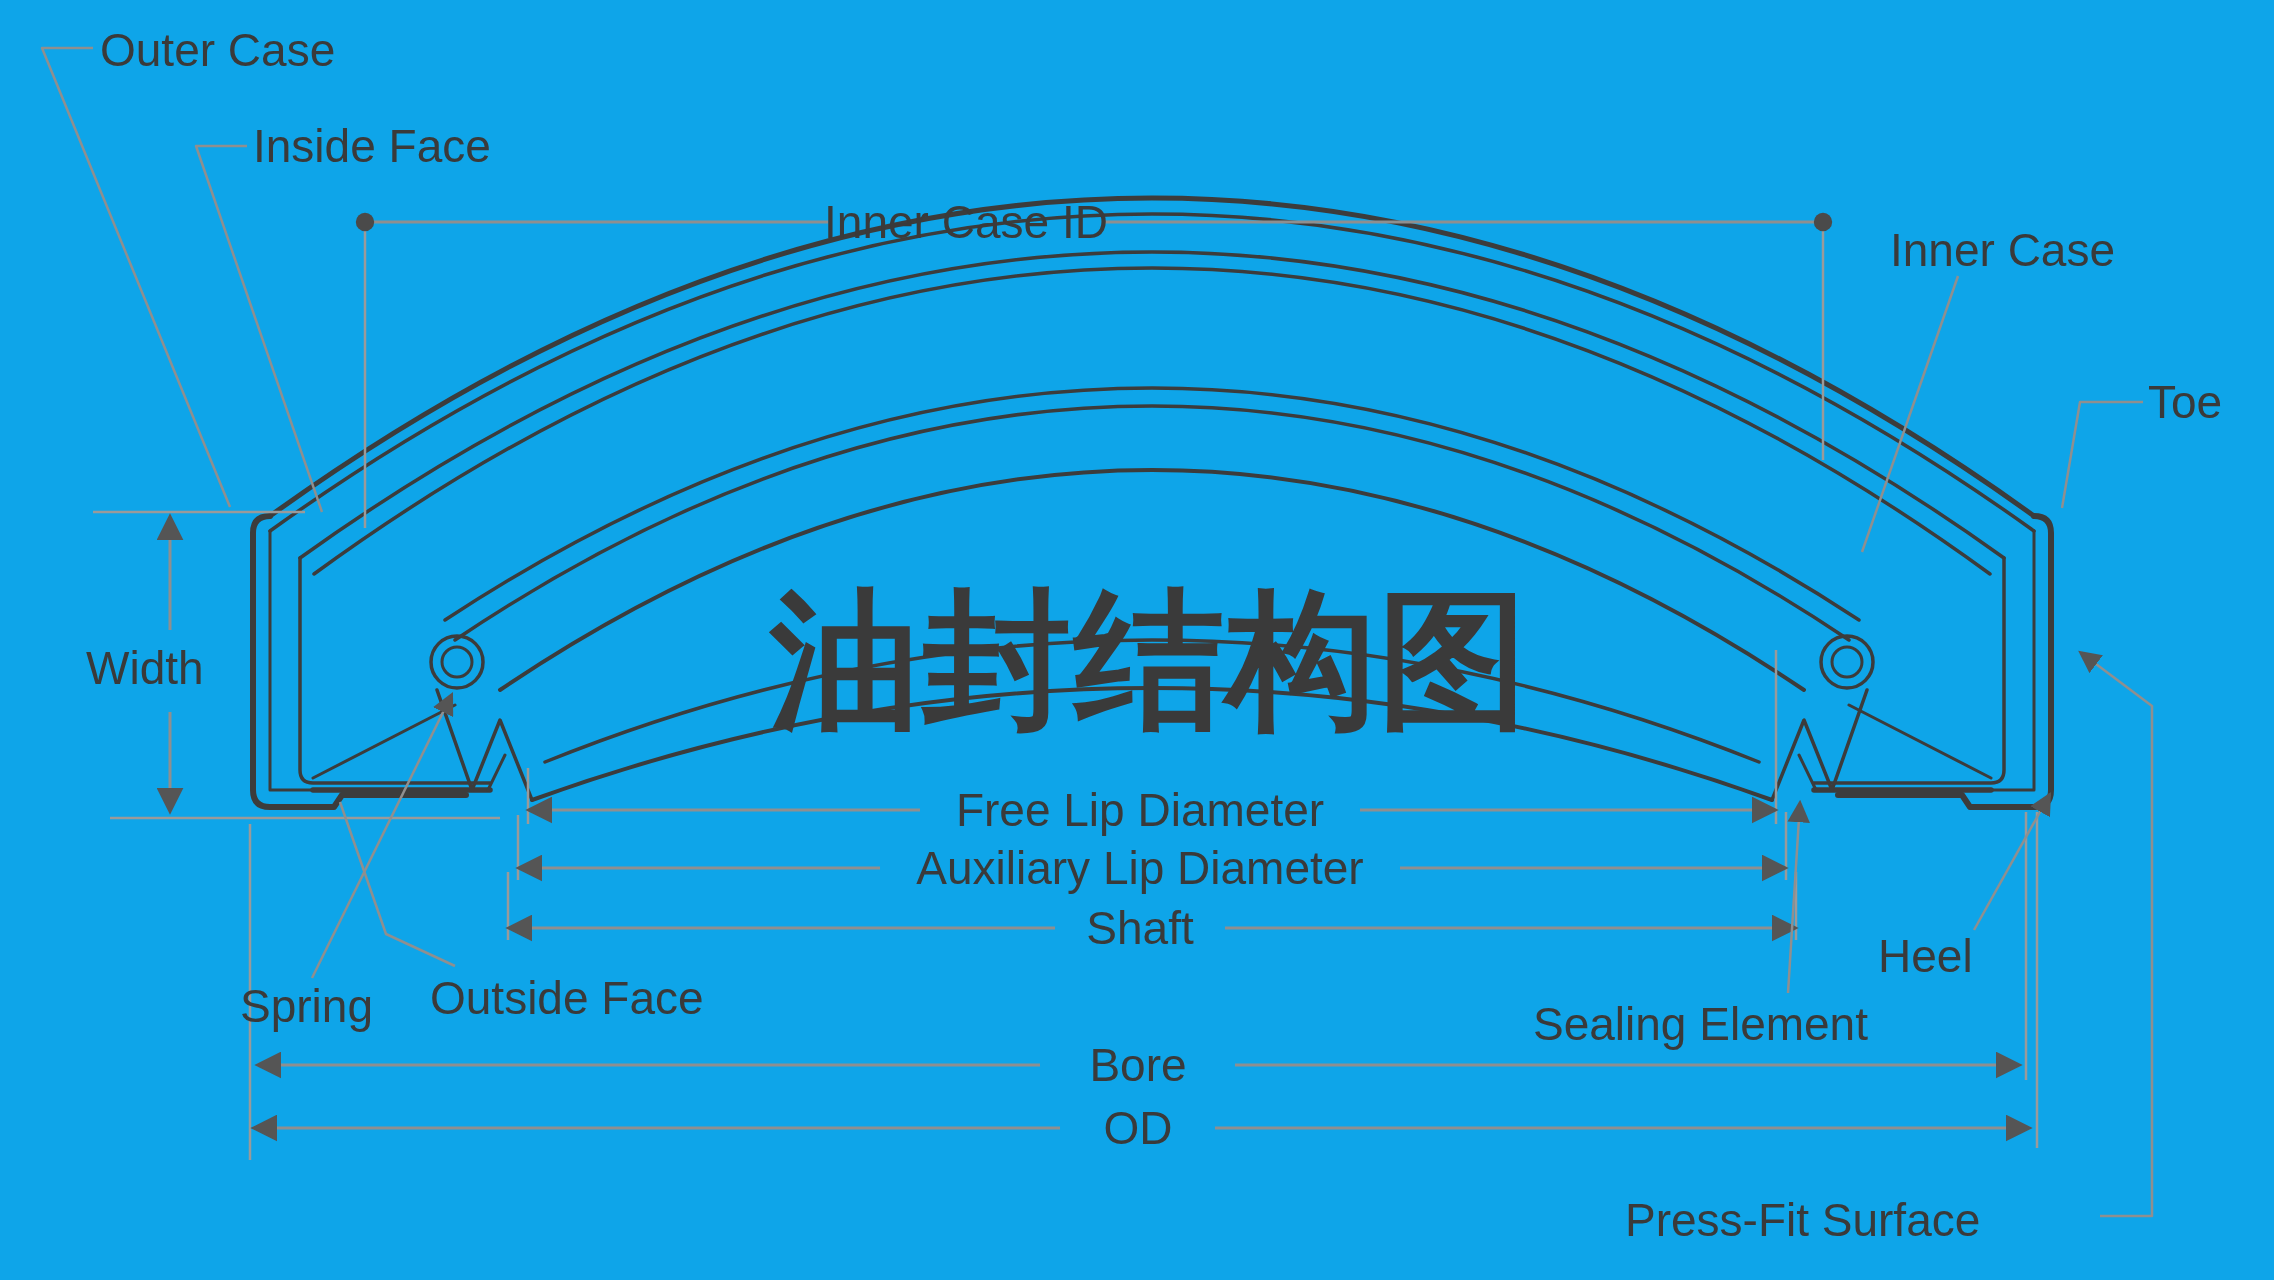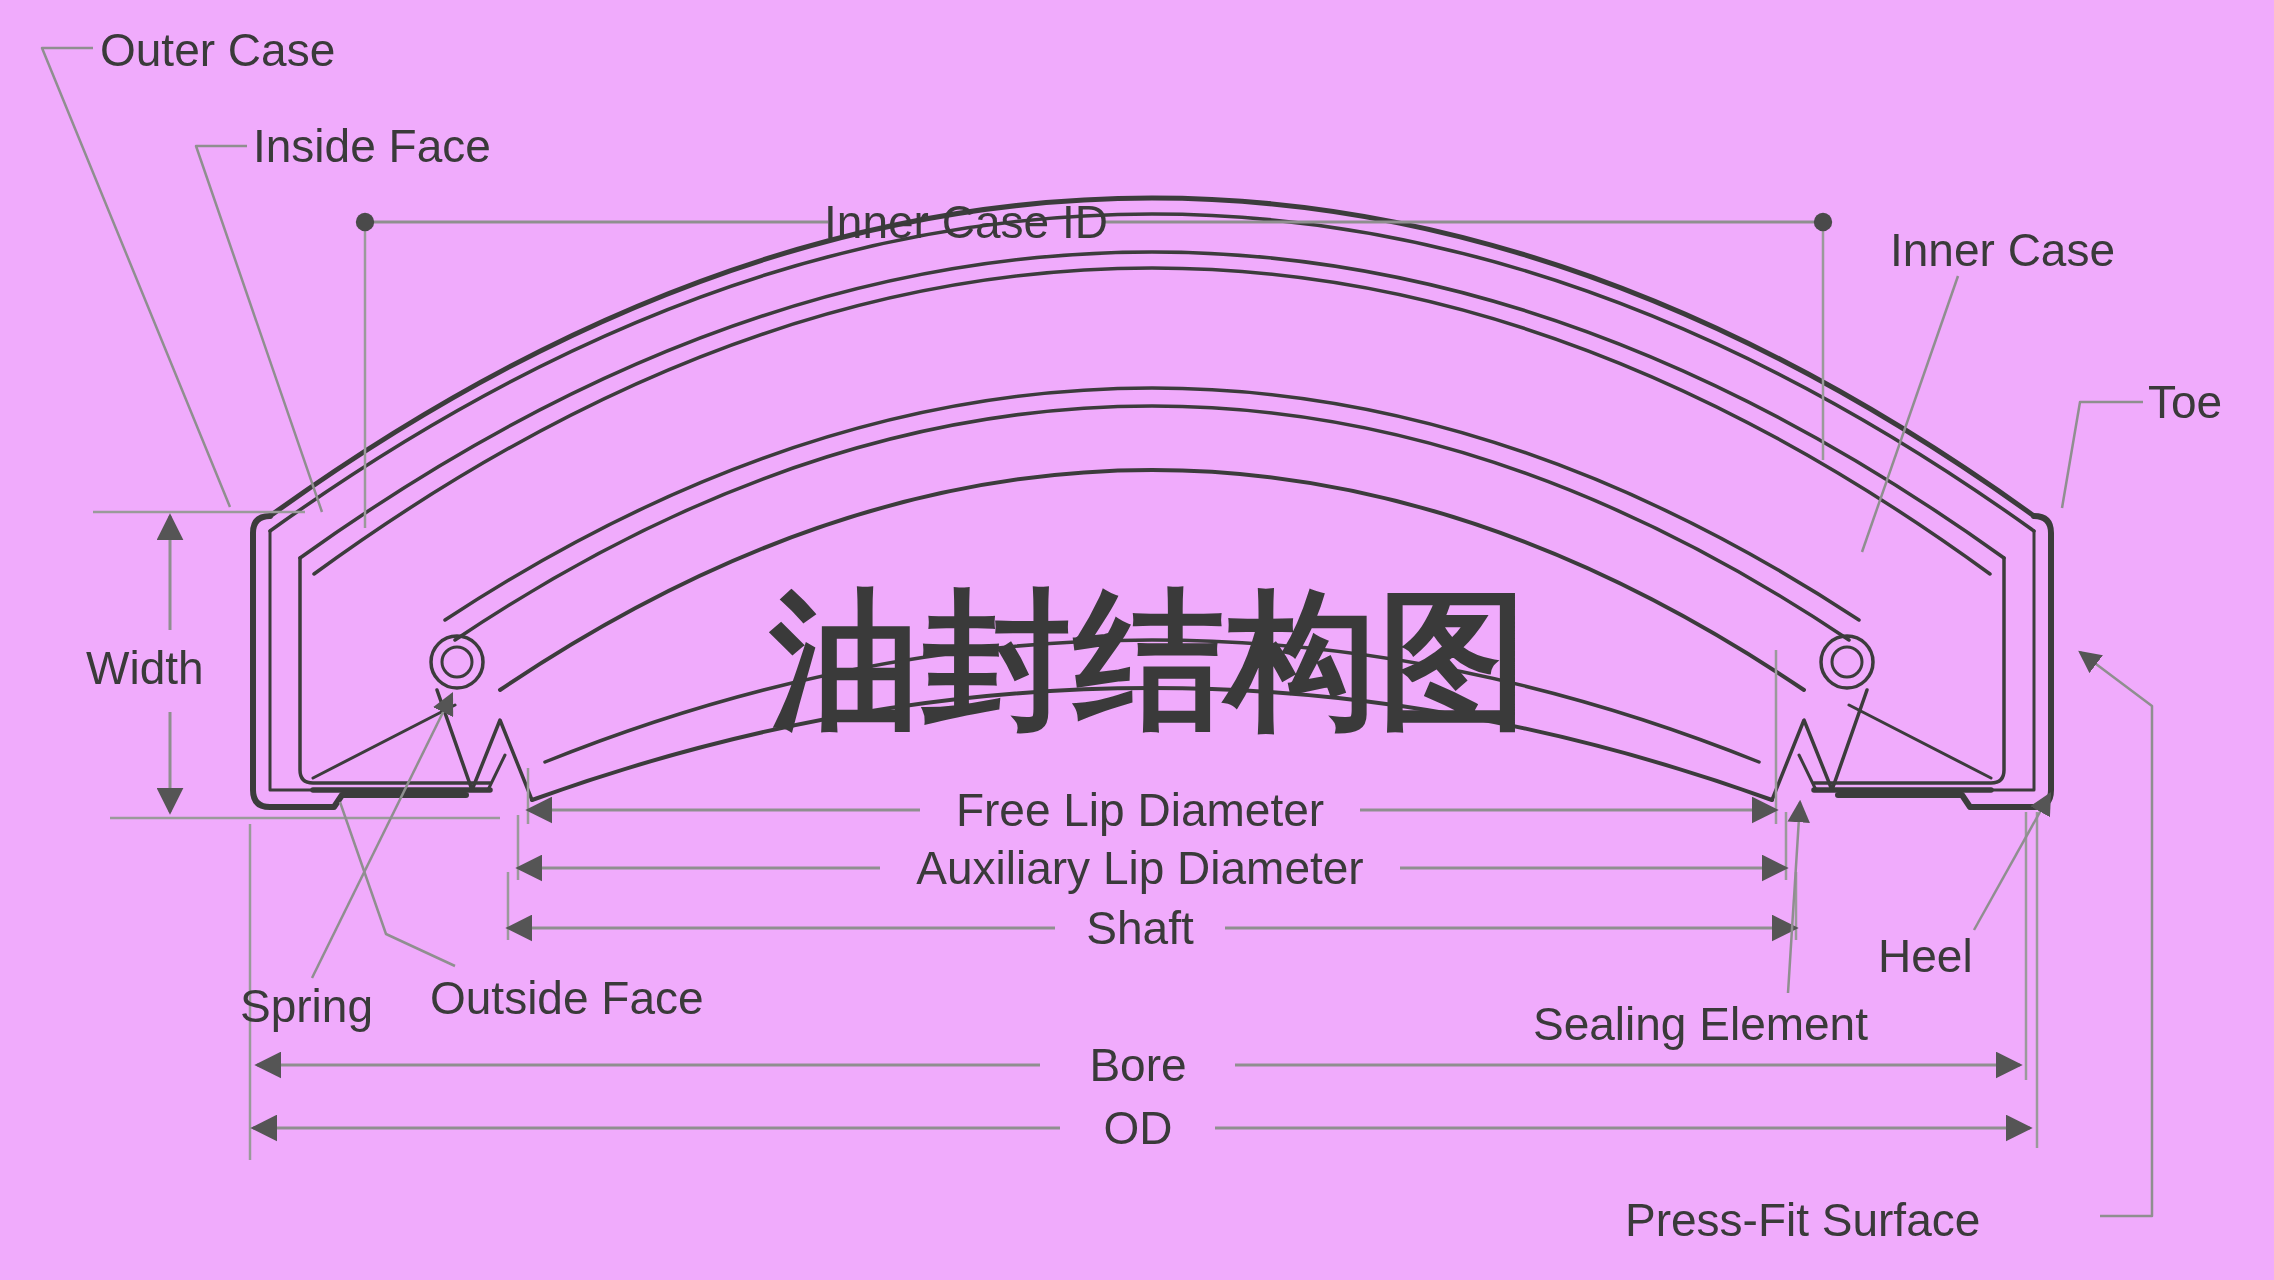--- a/index.html
+++ b/index.html
@@ -1,16 +1,16 @@
 <!DOCTYPE html>
 <html><head>
 <meta charset="utf-8">
 <style>
   html,body{margin:0;padding:0;background:#ffffff;}
-  .stage{position:relative;width:2274px;height:1280px;background:#f0abfc;overflow:hidden;}
+  .stage{position:relative;width:2274px;height:1280px;background:#0ea5e9;overflow:hidden;}
   svg{display:block;}
   text{font-family:"Liberation Sans", sans-serif;fill:#3a3a3a;}
   .lbl{font-size:46px;}
   .dimlbl{font-size:46px;}
   .cn-title{font-size:150px;font-weight:900;font-family:"DejaVu Sans", sans-serif;letter-spacing:2px;}
   .struct{stroke:#3c3c3c;fill:none;stroke-linecap:round;stroke-linejoin:round;}
   .dim{stroke:#8f8f8f;stroke-width:3;fill:none;}
   .lead{stroke:#8f8f8f;stroke-width:2.5;fill:none;stroke-linejoin:round;}
   .ext{stroke:#9a9a9a;stroke-width:2.5;fill:none;}
 </style>

